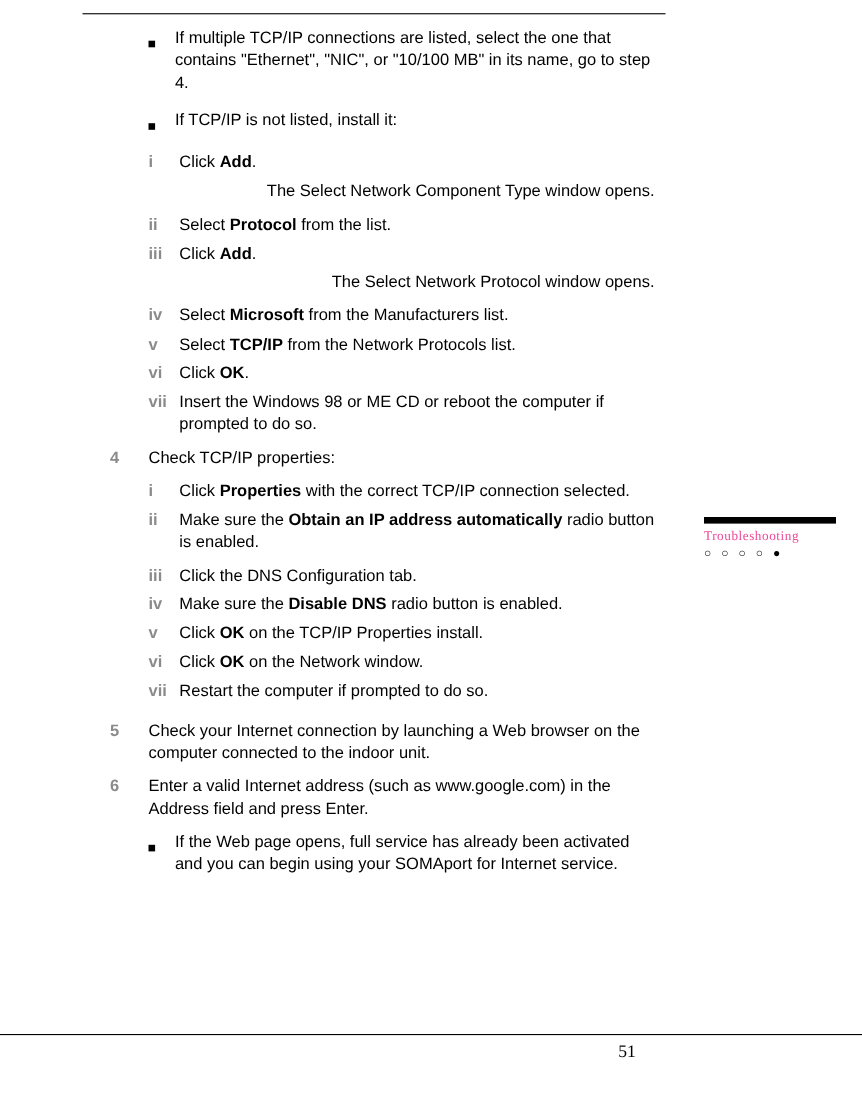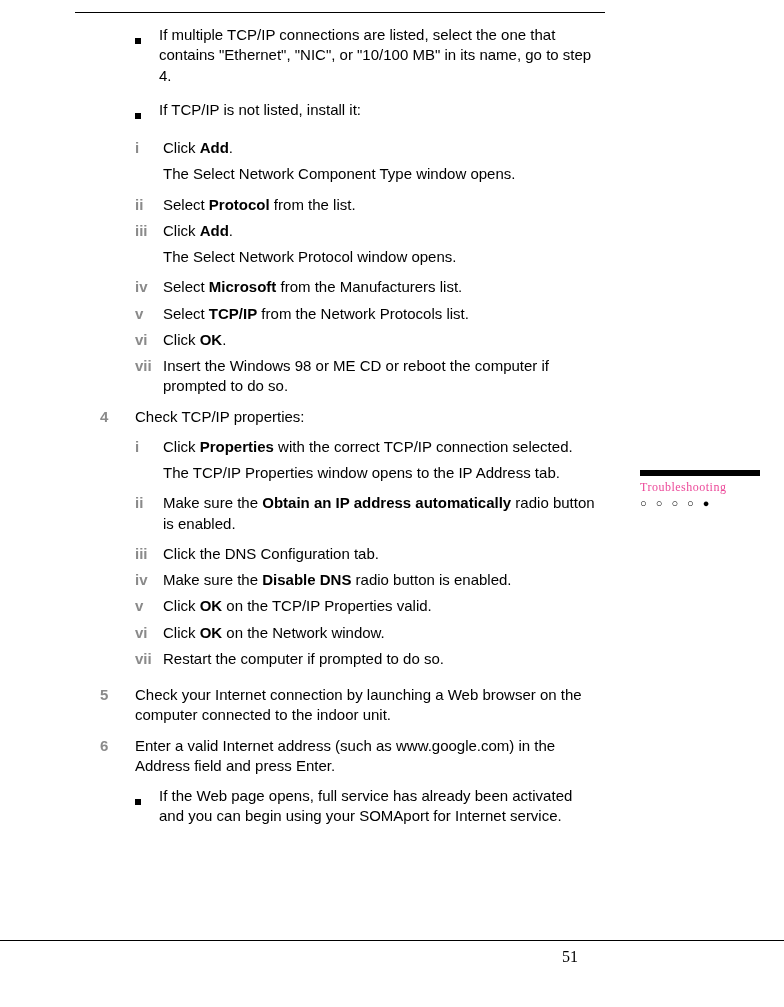--- a/index.html
+++ b/index.html
@@ -105,20 +105,21 @@
     width: 6px;
     height: 6px;
     background: #000;
     display: inline-block;
   }
   .tight { margin-bottom: 6px; }
   .continuation {
     display:flex;
     margin-bottom: 10px;
     line-height: 1.35;
+    text-align: right;
   }
   .cont-pad {
     width: 28px;
     flex: 0 0 28px;
   }
 </style>
 </head>
 <body>
 
 <div class="page">
@@ -184,43 +185,39 @@
     <div class="row">
       <div class="num-col">4</div>
       <div class="txt">Check TCP/IP properties:</div>
     </div>
 
     <div class="sub-block">
       <div class="row tight">
         <div class="sub-num-col">i</div>
         <div class="txt"><span>Click </span><b>Properties</b><span> with the correct TCP/IP connection selected.</span></div>
       </div>
-      <div class="continuation">
-        <div class="cont-pad"></div>
-        <div class="txt">The TCP/IP Properties window opens to the IP Address tab.</div>
-      </div>
 
       <div class="row">
         <div class="sub-num-col">ii</div>
         <div class="txt"><span>Make sure the </span><b>Obtain an IP address automatically</b><span> radio button is enabled.</span></div>
       </div>
 
       <div class="row tight">
         <div class="sub-num-col">iii</div>
         <div class="txt">Click the DNS Configuration tab.</div>
       </div>
 
       <div class="row tight">
         <div class="sub-num-col">iv</div>
         <div class="txt"><span>Make sure the </span><b>Disable DNS</b><span> radio button is enabled.</span></div>
       </div>
 
       <div class="row tight">
         <div class="sub-num-col">v</div>
-        <div class="txt"><span>Click </span><b>OK</b><span> on the TCP/IP Properties valid.</span></div>
+        <div class="txt"><span>Click </span><b>OK</b><span> on the TCP/IP Properties install.</span></div>
       </div>
 
       <div class="row tight">
         <div class="sub-num-col">vi</div>
         <div class="txt"><span>Click </span><b>OK</b><span> on the Network window.</span></div>
       </div>
 
       <div class="row" style="margin-bottom:16px;">
         <div class="sub-num-col">vii</div>
         <div class="txt">Restart the computer if prompted to do so.</div>

